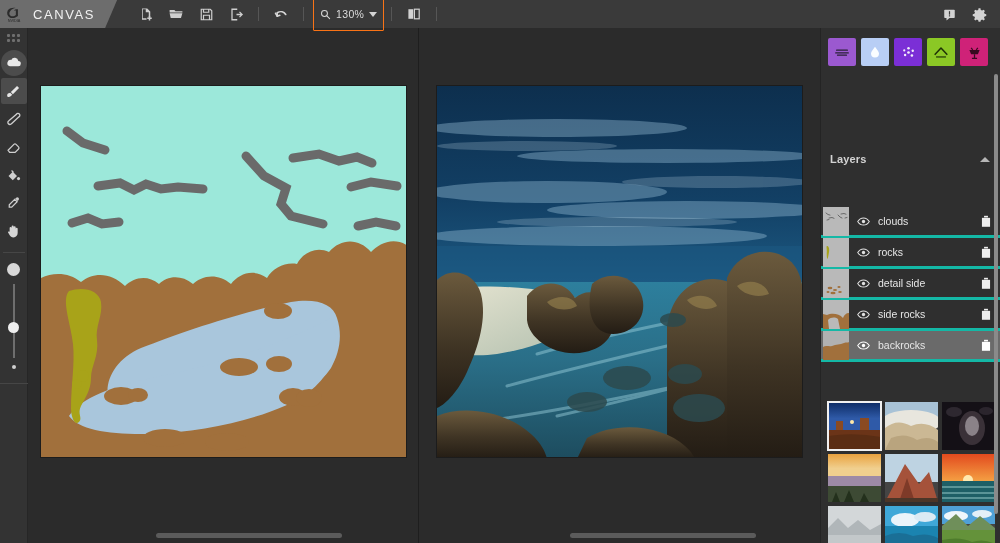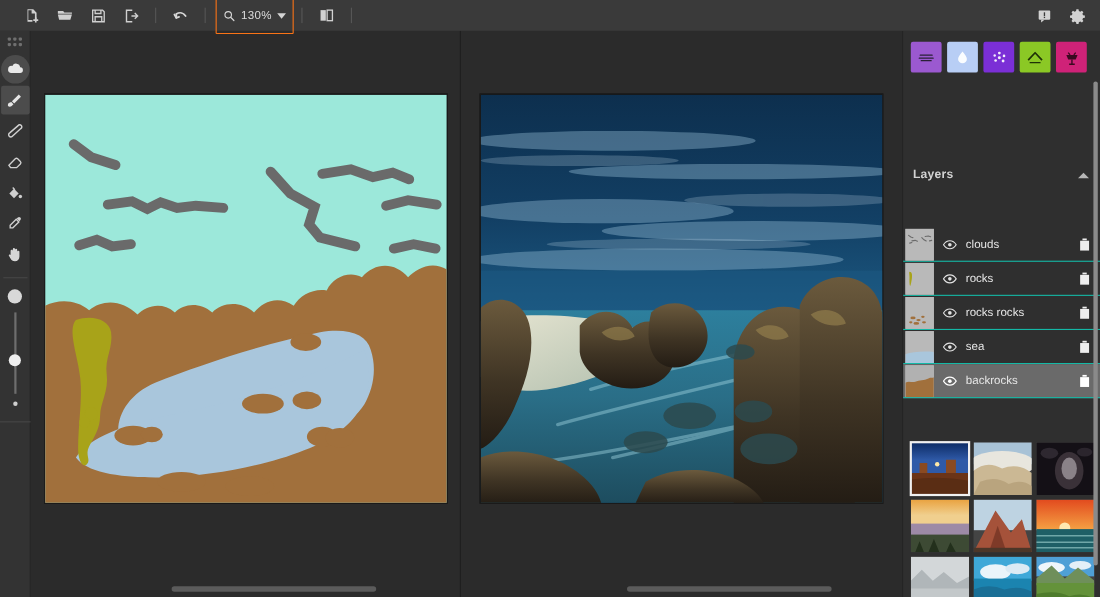--- a/index.html
+++ b/index.html
@@ -100,21 +100,21 @@
   }
   .sec-title { color:#d3d3d3; font-size:11px; font-weight:bold; letter-spacing:.2px; }
   .chev { width:0;height:0;border-left:5px solid transparent;border-right:5px solid transparent;border-bottom:5px solid #b6b6b6; }
 
   .addlayer {
     margin:0 7px 4px 7px; height:16px; background:#5a5a5a; display:flex;align-items:center;justify-content:center;
     color:#eaeaea; font-size:8.5px; font-weight:bold; letter-spacing:1px; cursor:pointer; border-radius:1px;
   }
 
   .layer-row {
-    display:flex; align-items:center; height:31px; border-bottom:1px solid #14b8a6;
+    display:flex; align-items:center; height:31px; border-bottom:3px solid #14b8a6;
     cursor:pointer; position:relative; padding-right:6px;
   }
   .layer-row.sel { background:#6a6a6a; }
   .lthumb { width:26px;height:29px; flex:0 0 26px; margin-left:2px; position:relative; overflow:hidden; background:#b9b9b9; }
   .eye { width:18px; display:flex;align-items:center;justify-content:center; margin-left:5px; cursor:pointer;}
   .lname { flex:1; color:#e6e6e6; font-size:10.5px; margin-left:6px; }
   .trash { width:16px; display:flex;align-items:center;justify-content:center; cursor:pointer;}
 
   .styles-grid { display:grid; grid-template-columns:repeat(3,53px); gap:4px; padding:4px 7px 8px 7px; }
   .sthumb { width:53px;height:48px; position:relative; overflow:hidden; cursor:pointer; background:#444; }
@@ -129,20 +129,29 @@
   }
   .wm-text { color:#fafafa; font-size:26px; letter-spacing:2px; font-family:"DejaVu Sans",sans-serif; }
   svg { display:block; }
 </style>
 </head>
 <body>
 
 <div id="app">
 
   <div class="topbar">
+    <div class="brand">
+      <span class="nv-logo">
+        <svg width="20" height="20" viewBox="0 0 24 24">
+          <path d="M2.2 7.5c2.6-2.6 6.3-3.4 9.4-2.6-2.6.3-4.9 1.6-6.4 3.5-1.7 2.1-1.6 4.7.6 5.9 1.9 1 4.4.5 6-1V7.8h-2.4c.8-1 2.3-1.6 3.8-1.6h1.1v8.3c-2.8 2.4-7 3.2-9.9 1.6C1.3 14.3.6 10.4 2.2 7.5z" fill="#2b2b2b"></path>
+          <text x="2" y="22" font-size="4.6" fill="#2b2b2b" font-family="Liberation Sans">NVIDIA</text>
+        </svg>
+      </span>
+      <span class="brand-name">CANVAS</span>
+    </div>
 
     <div class="tb-group" style="margin-left:14px">
       <div class="tb-btn" title="New">
         <svg width="15" height="15" viewBox="0 0 20 20">
             <path d="M4 2h7l4 4v8h-2V7h-4V3H5v12h5v2H4z" fill="#cfcfcf"></path>
             <path d="M13 12h2v2h2v2h-2v2h-2v-2h-2v-2h2z" fill="#cfcfcf"></path>
           </svg>
       </div>
       <div class="tb-btn" title="Open">
         <svg width="16" height="16" viewBox="0 0 20 20">
@@ -532,51 +541,51 @@
                   <ellipse cx="5" cy="23" rx="1.5" ry="1"></ellipse>
                 </g>
               </svg>
           </div>
           <span class="eye">
             <svg width="13" height="13" viewBox="0 0 18 18">
                 <path d="M1 9s3-5 8-5 8 5 8 5-3 5-8 5-8-5-8-5z" fill="none" stroke="#e2e2e2" stroke-width="1.4"></path>
                 <circle cx="9" cy="9" r="2.3" fill="#e2e2e2"></circle>
               </svg>
           </span>
-          <span class="lname">rocks rocks</span>
+          <span class="lname">detail side</span>
           <span class="trash">
             <svg width="12" height="13" viewBox="0 0 14 16">
                 <rect x="2" y="3.5" width="10" height="11" fill="#eeeeee"></rect>
                 <rect x="4.6" y="1" width="4.8" height="2" fill="#eeeeee"></rect>
               </svg>
           </span>
         </div>
 
-
         <div class="layer-row">
           <div class="lthumb">
             <svg width="26" height="29" viewBox="0 0 26 29">
                 <rect width="26" height="29" fill="#b9b9b9"></rect>
-                <path d="M0 21 C6 19 16 18 26 19 L26 29 L0 29 Z" fill="#a9c6dc"></path>
+                <path d="M0 14 L0 29 L6 29 L5 20 C8 17 12 17 15 19 L17 29 L26 29 L26 13 C23 13 21 15 20 18 C16 13 8 13 4 15 Z" fill="#a1703c"></path>
               </svg>
           </div>
           <span class="eye">
             <svg width="13" height="13" viewBox="0 0 18 18">
                 <path d="M1 9s3-5 8-5 8 5 8 5-3 5-8 5-8-5-8-5z" fill="none" stroke="#e2e2e2" stroke-width="1.4"></path>
                 <circle cx="9" cy="9" r="2.3" fill="#e2e2e2"></circle>
               </svg>
           </span>
-          <span class="lname">sea</span>
+          <span class="lname">side rocks</span>
           <span class="trash">
             <svg width="12" height="13" viewBox="0 0 14 16">
                 <rect x="2" y="3.5" width="10" height="11" fill="#eeeeee"></rect>
                 <rect x="4.6" y="1" width="4.8" height="2" fill="#eeeeee"></rect>
               </svg>
           </span>
         </div>
+
 
         <div class="layer-row sel">
           <div class="lthumb">
             <svg width="26" height="29" viewBox="0 0 26 29">
                 <rect width="26" height="29" fill="#b1b1b1"></rect>
                 <path d="M0 16 C3 14 6 16 9 15 C13 13 17 14 21 12 C23 11 25 12 26 11 L26 29 L0 29 Z" fill="#a1703c"></path>
               </svg>
           </div>
           <span class="eye">
             <svg width="13" height="13" viewBox="0 0 18 18">

